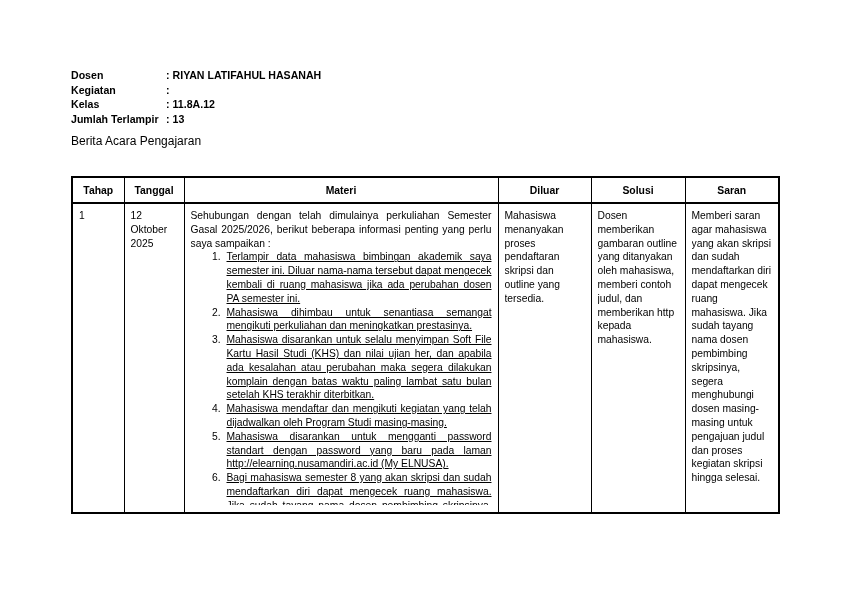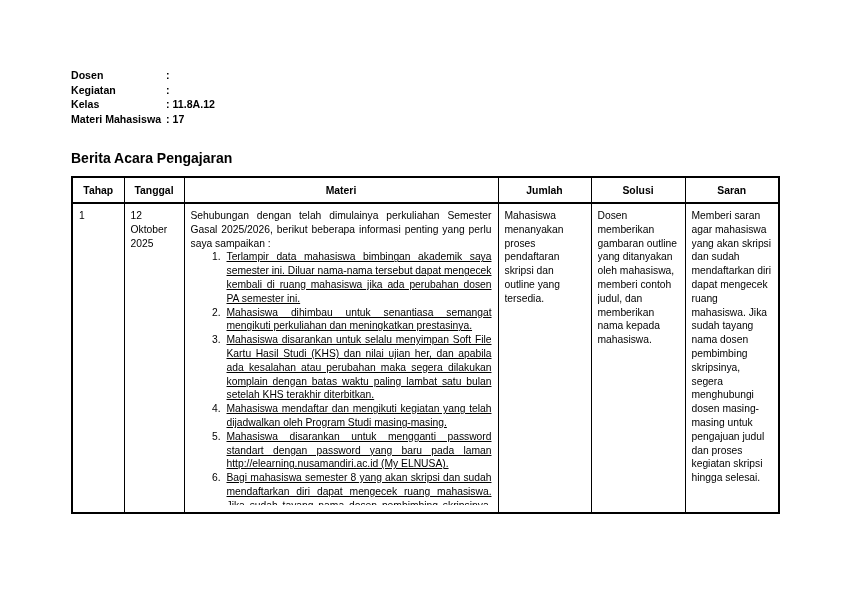--- a/index.html
+++ b/index.html
@@ -24,23 +24,23 @@
   }
   .info-row { display: flex; line-height: 14.6px; white-space: nowrap; }
   .info-label { width: 95px; }
   .info-colon { }
   .info-value { margin-left: 3px; }
 
   
   .doc-title {
     position: absolute;
     left: 71px;
-    top: 150px;
-    font-weight: 700;
-    font-size: 14px;
+    top: 134px;
+    font-weight: 400;
+    font-size: 12px;
   }
 
   
   .ba-table {
     position: absolute;
     left: 71px;
     top: 176px;
     width: 707px;
     border-collapse: collapse;
     table-layout: fixed;
@@ -83,54 +83,55 @@
 </style>
 </head>
 <body>
 
 <div class="page">
 
   <div class="info-block">
     <div class="info-row">
       <span class="info-label">Dosen</span>
         <span class="info-colon">:</span>
+        <span class="info-value">RIYAN LATIFAHUL HASANAH</span>
     </div>
     <div class="info-row">
       <span class="info-label">Kegiatan</span>
         <span class="info-colon">:</span>
     </div>
     <div class="info-row">
       <span class="info-label">Kelas</span>
         <span class="info-colon">:</span>
         <span class="info-value">11.8A.12</span>
     </div>
     <div class="info-row">
-      <span class="info-label">Materi Mahasiswa</span>
+      <span class="info-label">Jumlah Terlampir</span>
         <span class="info-colon">:</span>
-        <span class="info-value">17</span>
+        <span class="info-value">13</span>
     </div>
   </div>
 
   <div class="doc-title">Berita Acara Pengajaran</div>
 
   <table class="ba-table">
     <colgroup>
       <col style="width:52px">
       <col style="width:60px">
       <col style="width:314px">
       <col style="width:93px">
       <col style="width:94px">
       <col style="width:94px">
     </colgroup>
     <thead>
       <tr>
         <th>Tahap</th>
         <th>Tanggal</th>
         <th>Materi</th>
-        <th>Jumlah</th>
+        <th>Diluar</th>
         <th>Solusi</th>
         <th>Saran</th>
       </tr>
     </thead>
     <tbody>
       <tr class="body-row">
         <td>
           <div class="cell-clip">1</div>
         </td>
         <td>
@@ -146,21 +147,21 @@
               <li>Mahasiswa mendaftar dan mengikuti kegiatan yang telah dijadwalkan oleh Program Studi masing-masing.</li>
               <li>Mahasiswa disarankan untuk mengganti password standart dengan password yang baru pada laman http://elearning.nusamandiri.ac.id (My ELNUSA).</li>
               <li>Bagi mahasiswa semester 8 yang akan skripsi dan sudah mendaftarkan diri dapat mengecek ruang mahasiswa. Jika sudah tayang nama dosen pembimbing skripsinya, segera</li>
             </ol>
           </div>
         </td>
         <td>
           <div class="cell-clip">Mahasiswa menanyakan proses pendaftaran skripsi dan outline yang tersedia.</div>
         </td>
         <td>
-          <div class="cell-clip">Dosen memberikan gambaran outline yang ditanyakan oleh mahasiswa, memberi contoh judul, dan memberikan nama kepada mahasiswa.</div>
+          <div class="cell-clip">Dosen memberikan gambaran outline yang ditanyakan oleh mahasiswa, memberi contoh judul, dan memberikan http kepada mahasiswa.</div>
         </td>
         <td>
           <div class="cell-clip">Memberi saran agar mahasiswa yang akan skripsi dan sudah mendaftarkan diri dapat mengecek ruang mahasiswa. Jika sudah tayang nama dosen pembimbing skripsinya, segera menghubungi dosen masing-masing untuk pengajuan judul dan proses kegiatan skripsi hingga selesai.</div>
         </td>
       </tr>
     </tbody>
   </table>
 
 </div>
 

